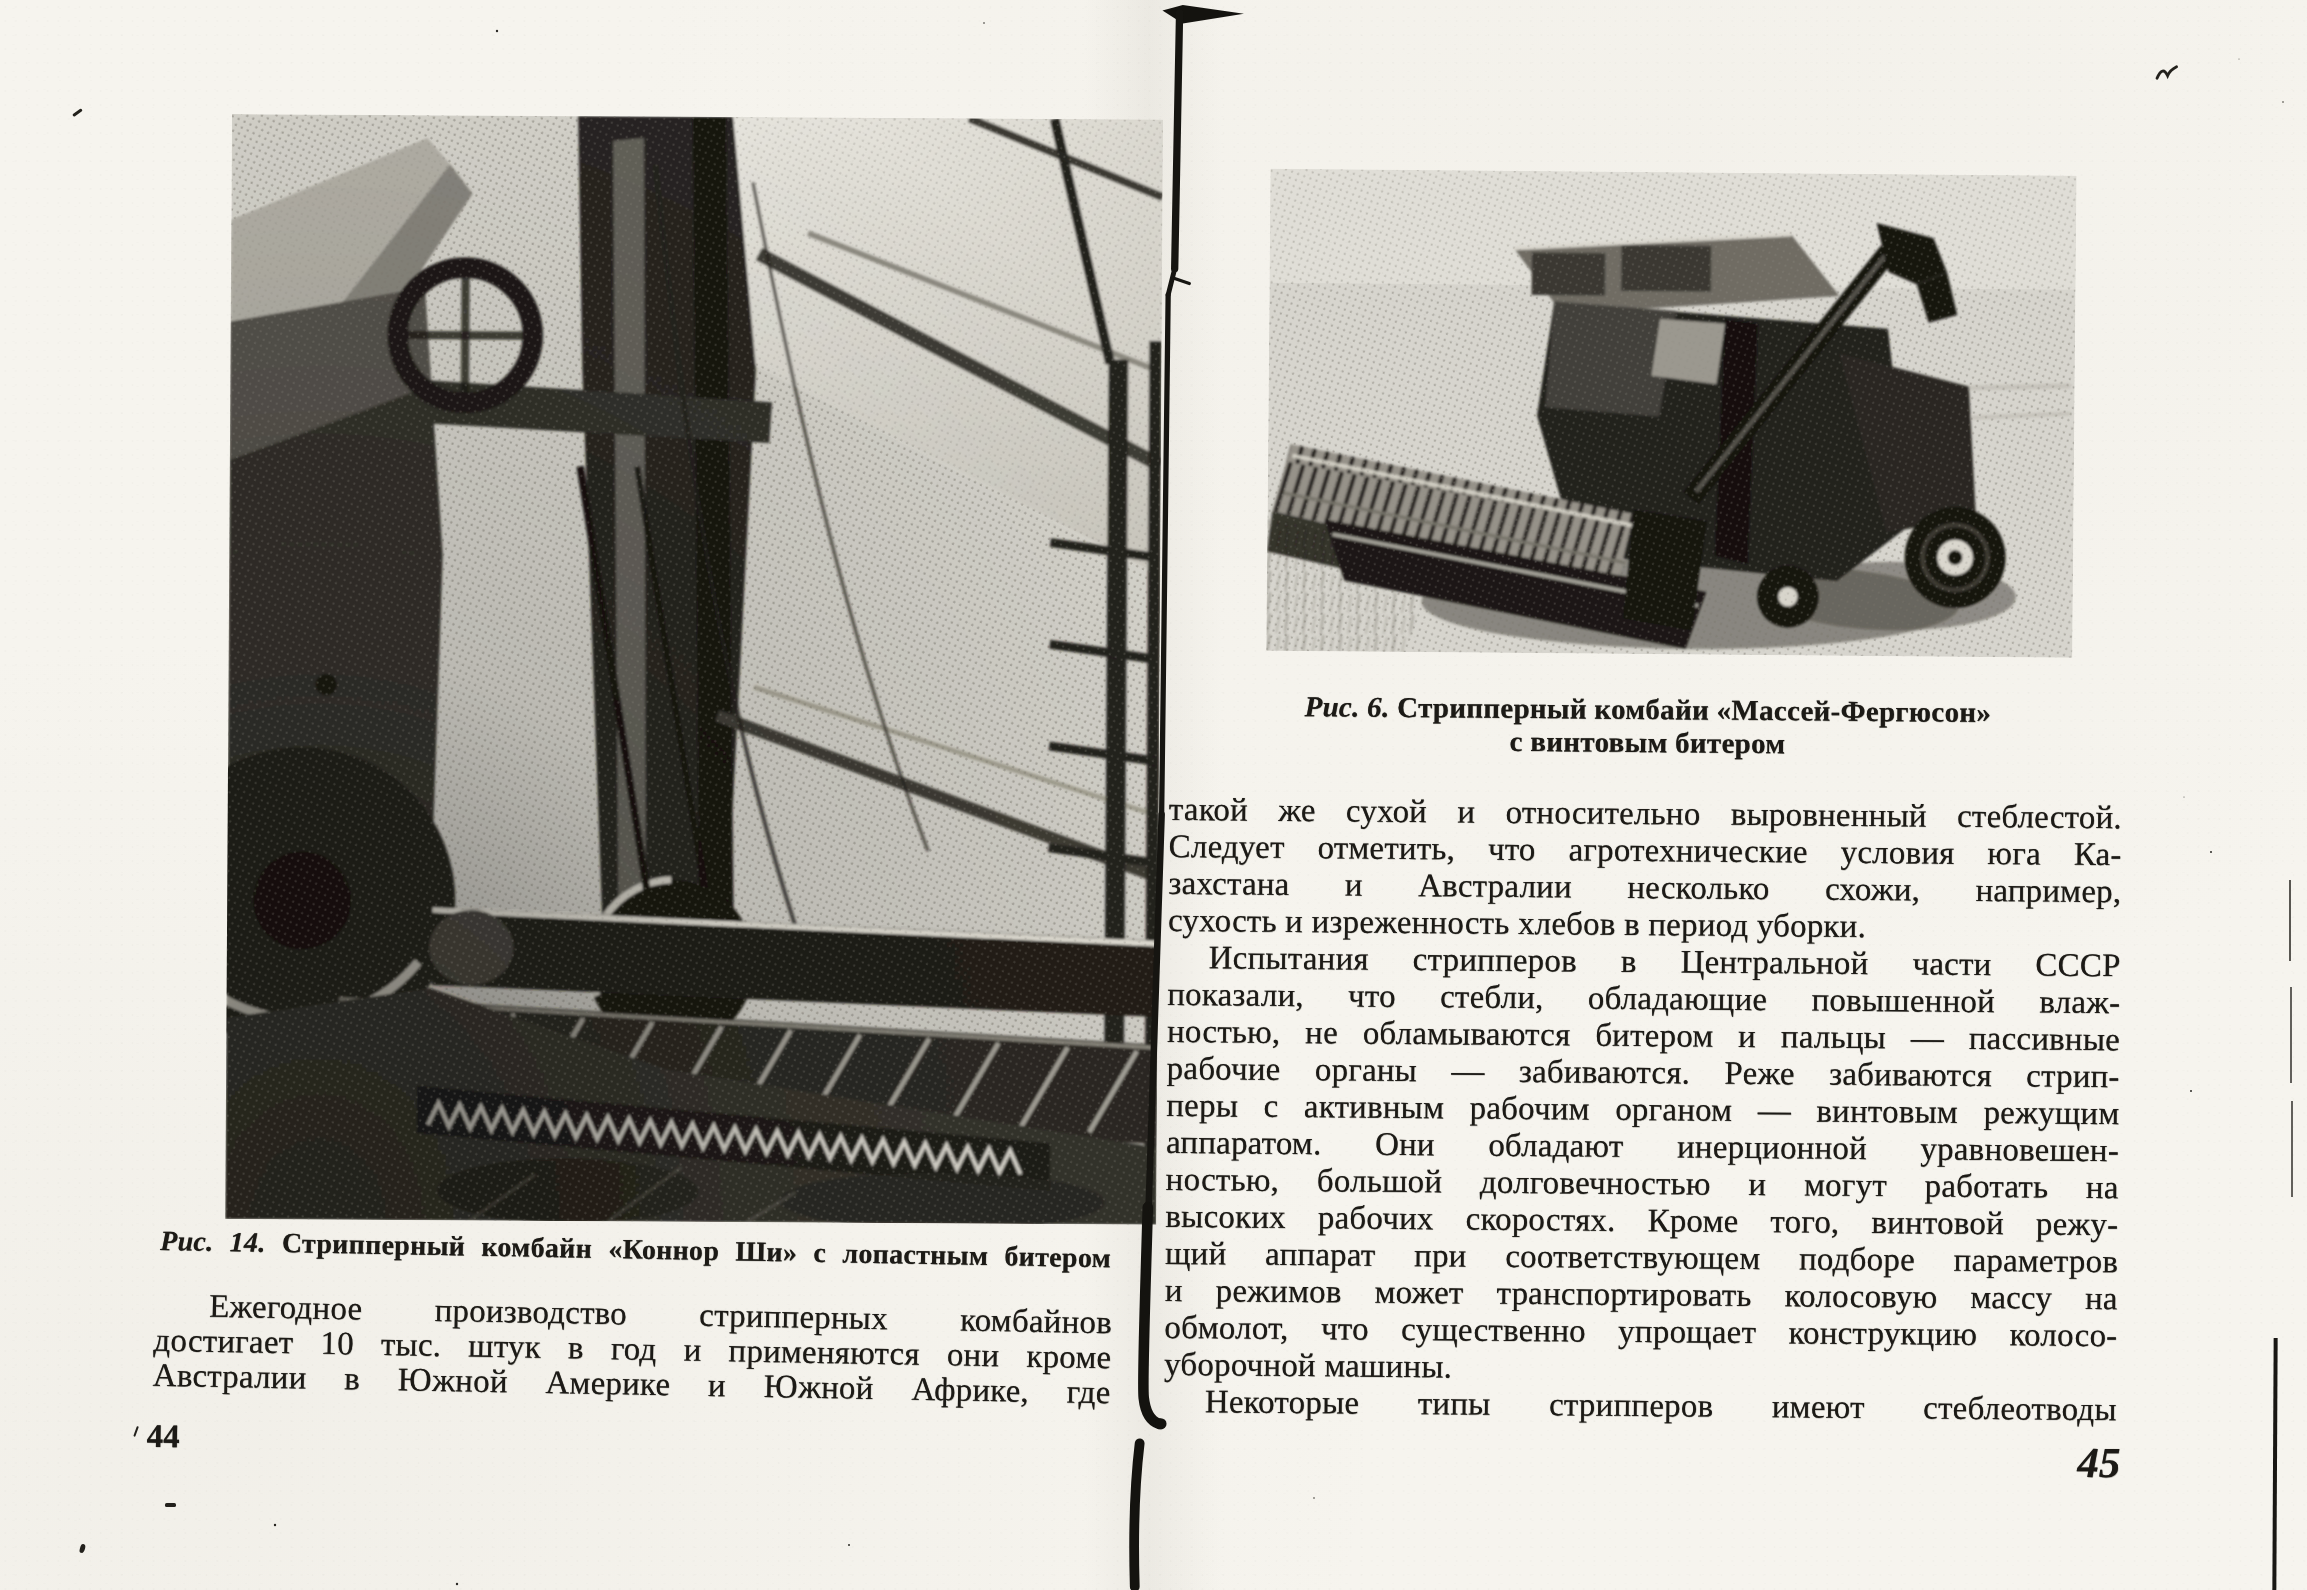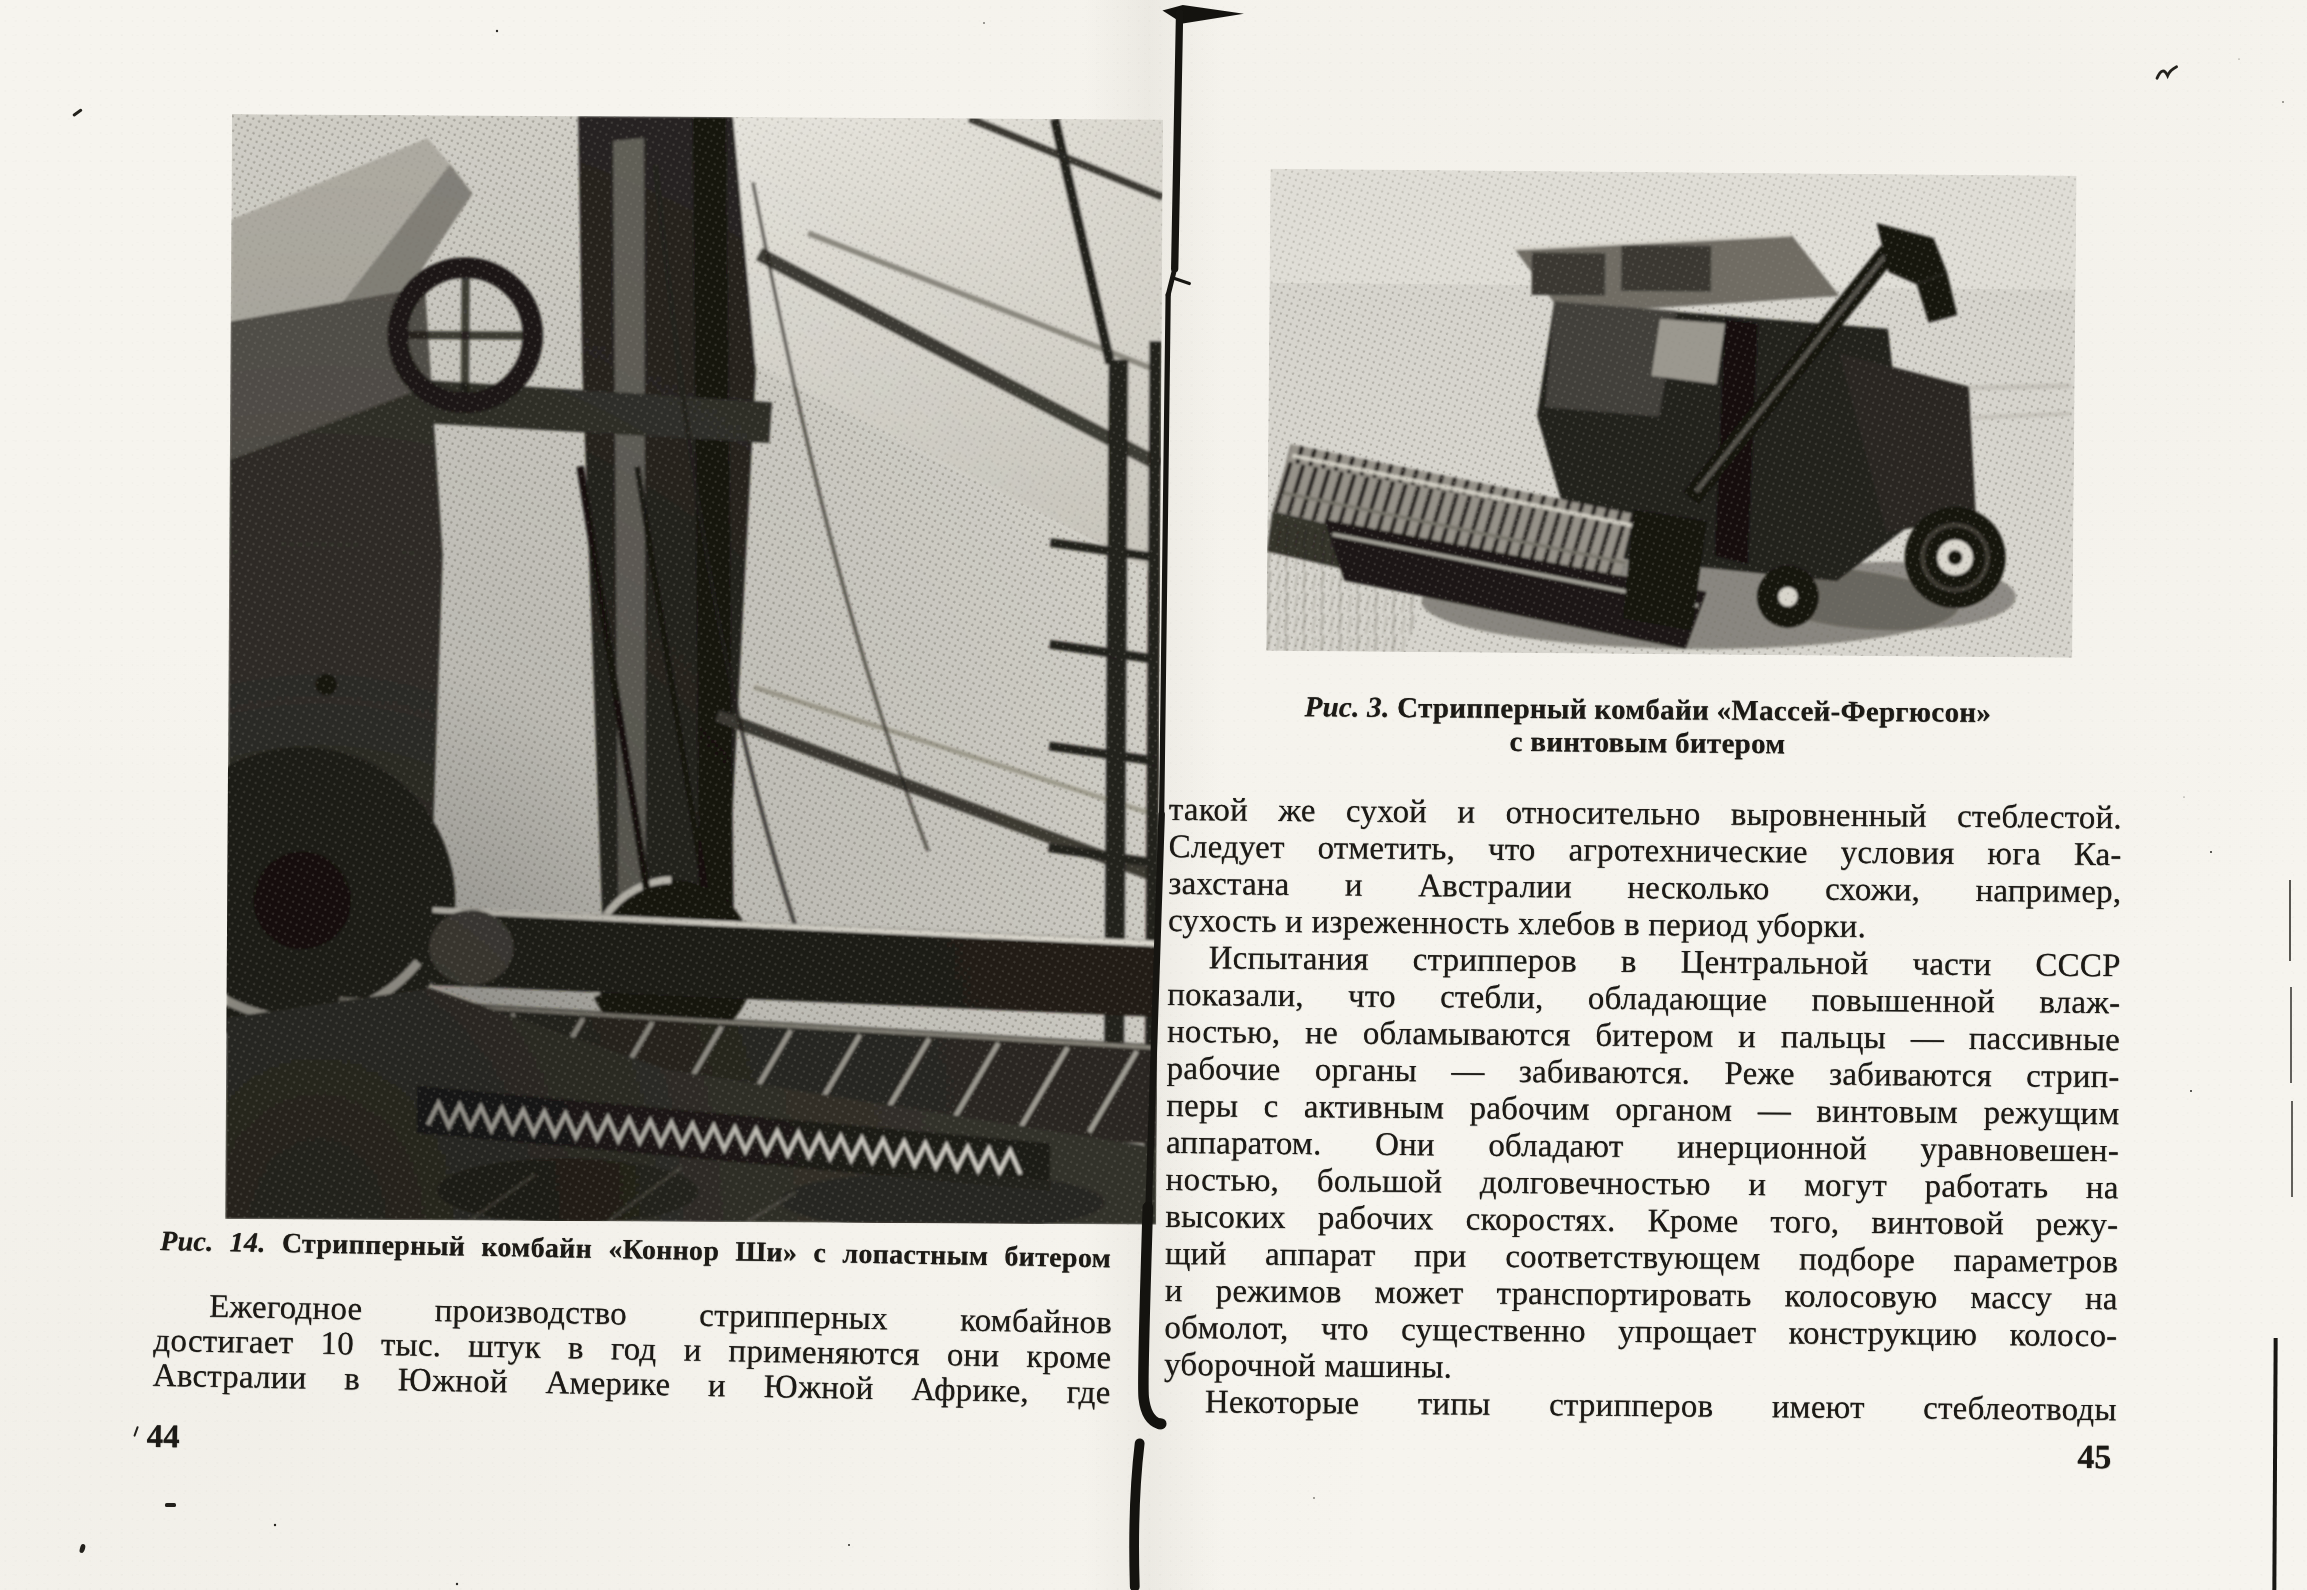--- a/index.html
+++ b/index.html
@@ -34,21 +34,21 @@
   .pl{height:35px;line-height:35px;text-align:justify;text-align-last:justify;letter-spacing:0.2px;}
   .pl.ind1{text-indent:55px;}
   .pn-left{position:absolute;top:1418px;left:-4.9px;font-size:33px;font-weight:700;}
 
   .right-block{position:absolute;left:1176px;top:0;width:978px;height:1590px;transform:rotate(.5deg);transform-origin:0 0;}
   .cap15{position:absolute;left:99px;top:689px;width:758px;text-align:center;font-size:29px;font-weight:700;line-height:33px;letter-spacing:0.3px;}
   .body15{position:absolute;left:0;top:791px;width:953px;font-size:33px;letter-spacing:0.2px;}
   .l{height:37px;line-height:37px;text-align:justify;text-align-last:justify;}
   .l.end{text-align-last:left;}
   .l.ind{text-indent:41px;}
-  .pn-right{position:absolute;left:914px;top:1430px;font-size:34px;font-weight:700;}
+  .pn-right{position:absolute;left:914px;top:1430px;font-size:43px;font-weight:700;font-style:italic;}
 
   .artifact{position:absolute;background:#23211c;}
   .overlay-svg{position:absolute;inset:0;pointer-events:none;}
   .specks{
     position:absolute;left:0;top:0;width:4.1px;height:4.1px;border-radius:50%;background:transparent;pointer-events:none;
     box-shadow:
       495px 29px 0 -0.8px #2a2824, 982px 21px 0 -1.2px #2a2824, 2281px 100px 0 -1.2px #35332d,
       2182px 795px 0 -1.5px #35332d, 2209px 850px 0 -1px #2a2824, 2189px 1089px 0 -1px #2a2824,
       273px 1523px 0 -0.8px #23211c, 455px 1582px 0 -0.8px #2a2824, 847px 1543px 0 -1px #2a2824,
       1312px 1496px 0 -1.2px #35332d, 2237px 57px 0 -1.5px #44423a;
@@ -215,21 +215,21 @@
           <circle cx="845" cy="470" r="62" fill="#16150f"></circle>
           <circle cx="845" cy="470" r="40" fill="none" stroke="#3c3a33" stroke-width="6"></circle>
           <circle cx="845" cy="470" r="22" fill="#dad7ce"></circle>
           <circle cx="845" cy="470" r="9" fill="#16150f"></circle>
         </g>
         <rect width="990" height="592" fill="url(#htR)" opacity="0.3"></rect>
       </svg>
     </div>
     <div class="cap15 ink">
       <div>
-        <span class="cap-label">Рис. 3.</span>
+        <span class="cap-label">Рис. 6.</span>
         <span>Стрипперный комбайи «Массей-Фергюсон»</span>
       </div>
       <div>с винтовым битером</div>
     </div>
     <div class="body15 ink">
       <div class="l">такой же сухой и относительно выровненный стеблестой.</div>
       <div class="l">Следует отметить, что агротехнические условия юга Ка-</div>
       <div class="l">захстана и Австралии несколько схожи, например,</div>
       <div class="l end">сухость и изреженность хлебов в период уборки.</div>
       <div class="l ind">Испытания стрипперов в Центральной части СССР</div>

